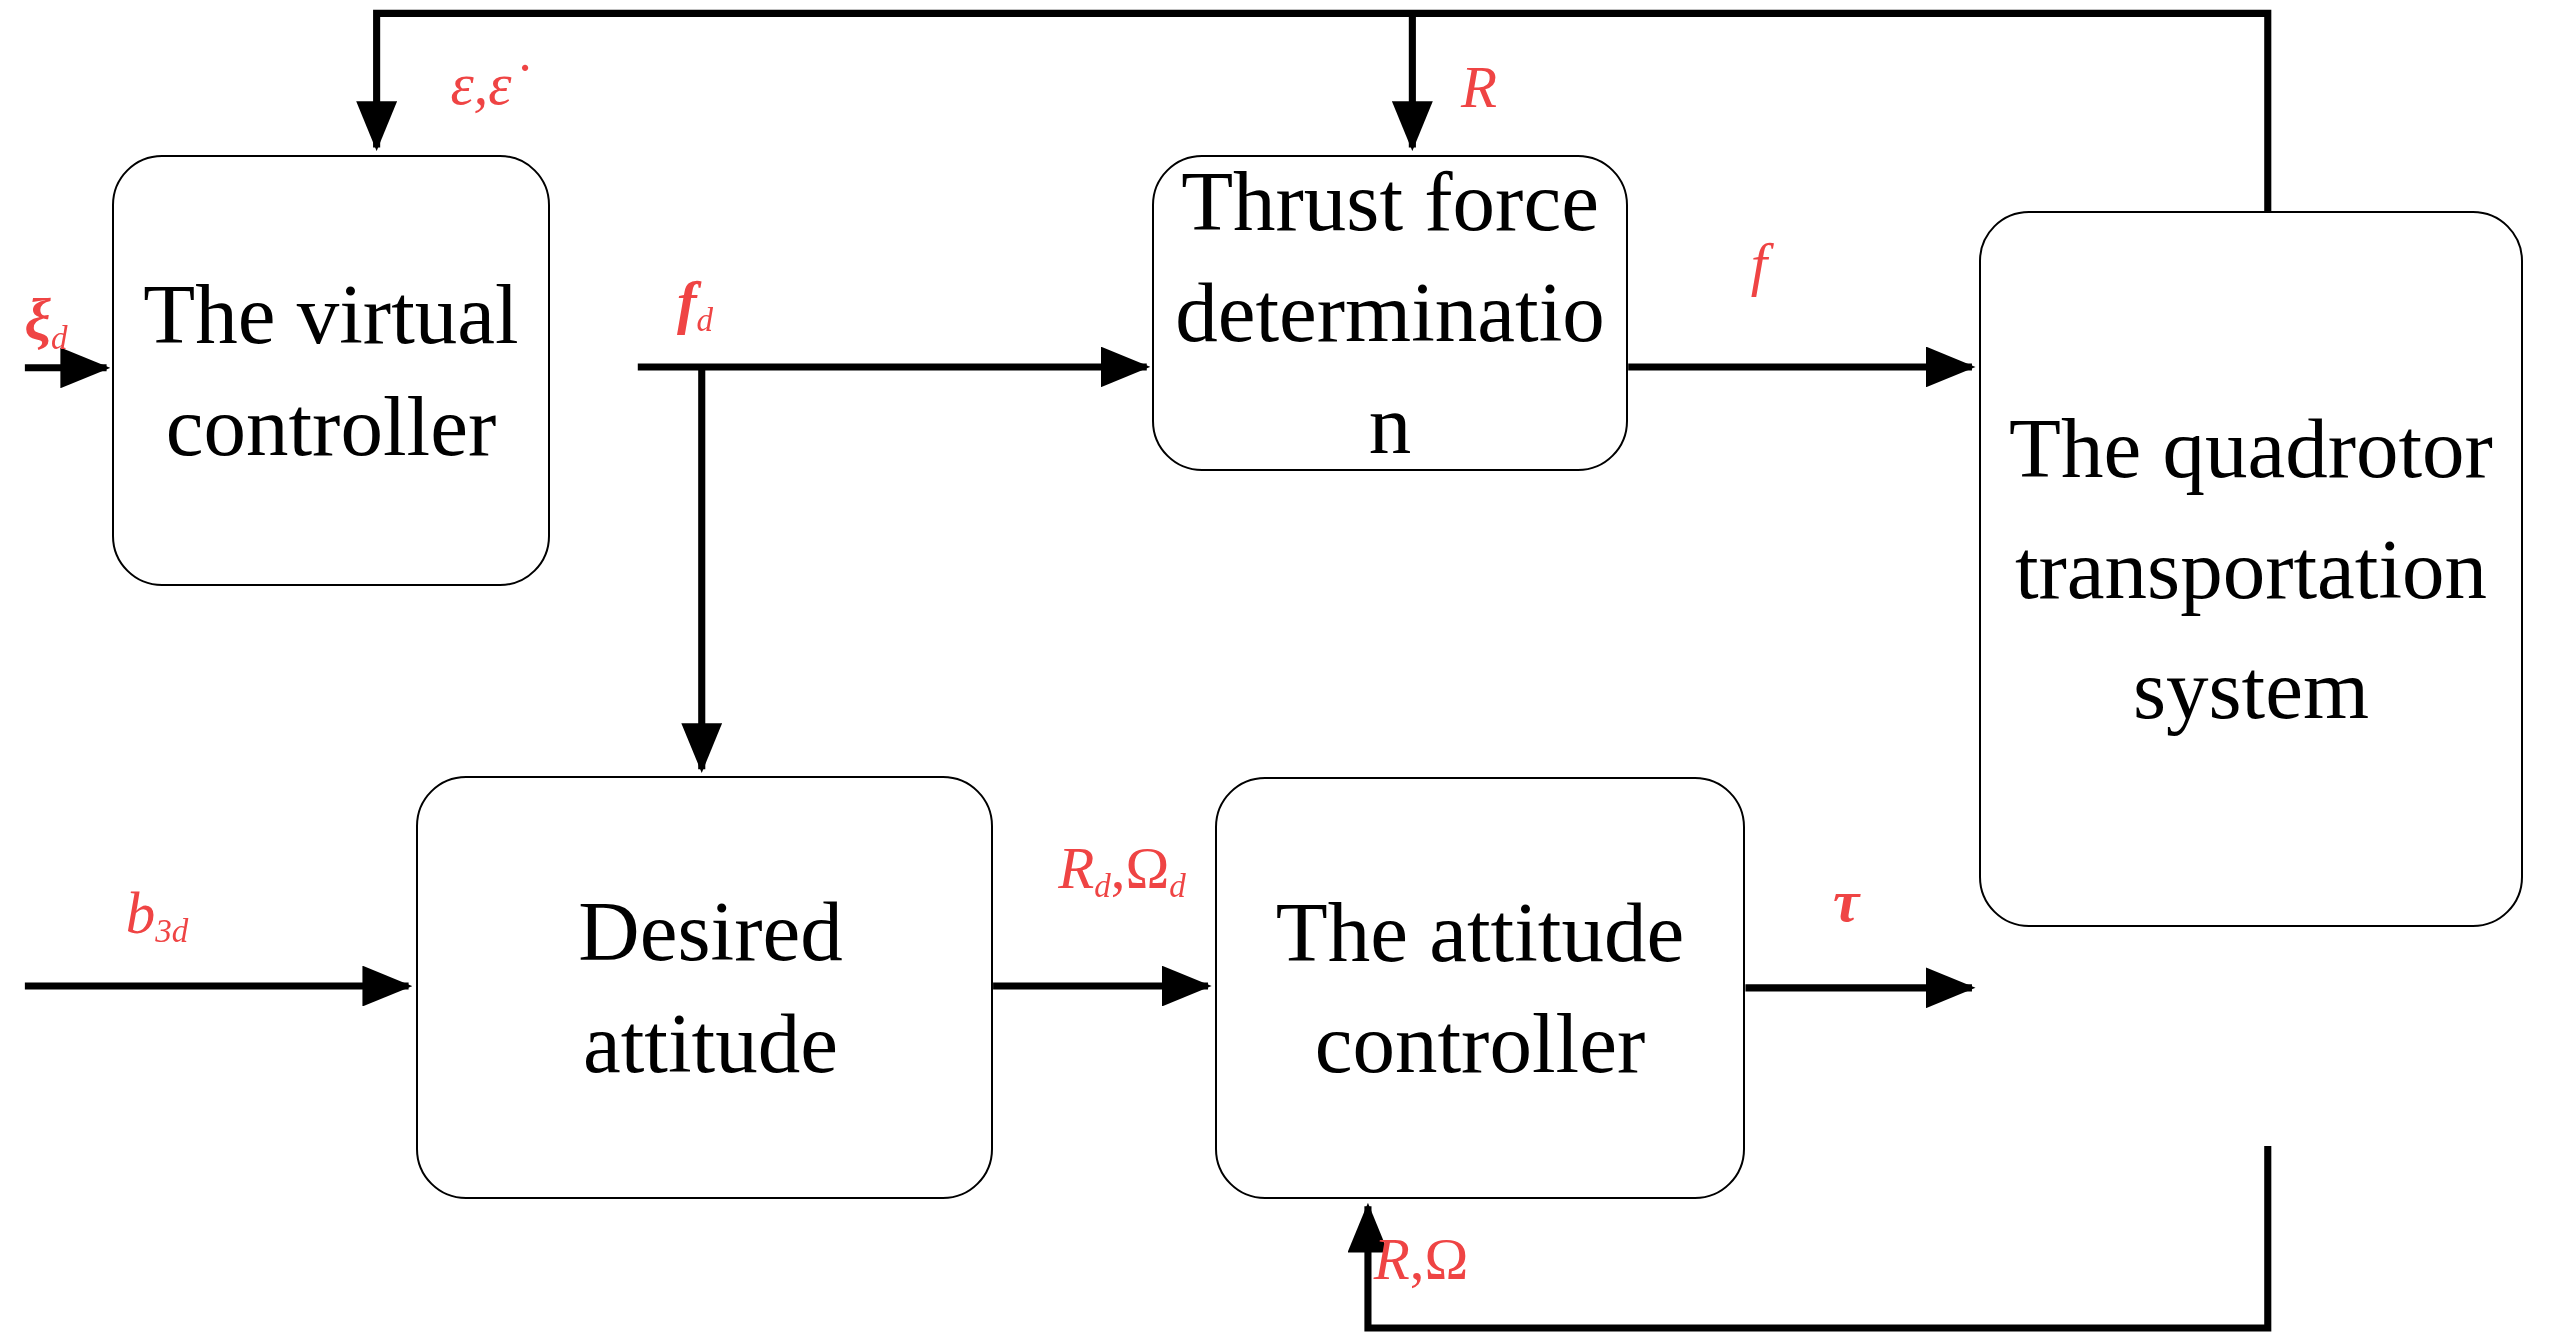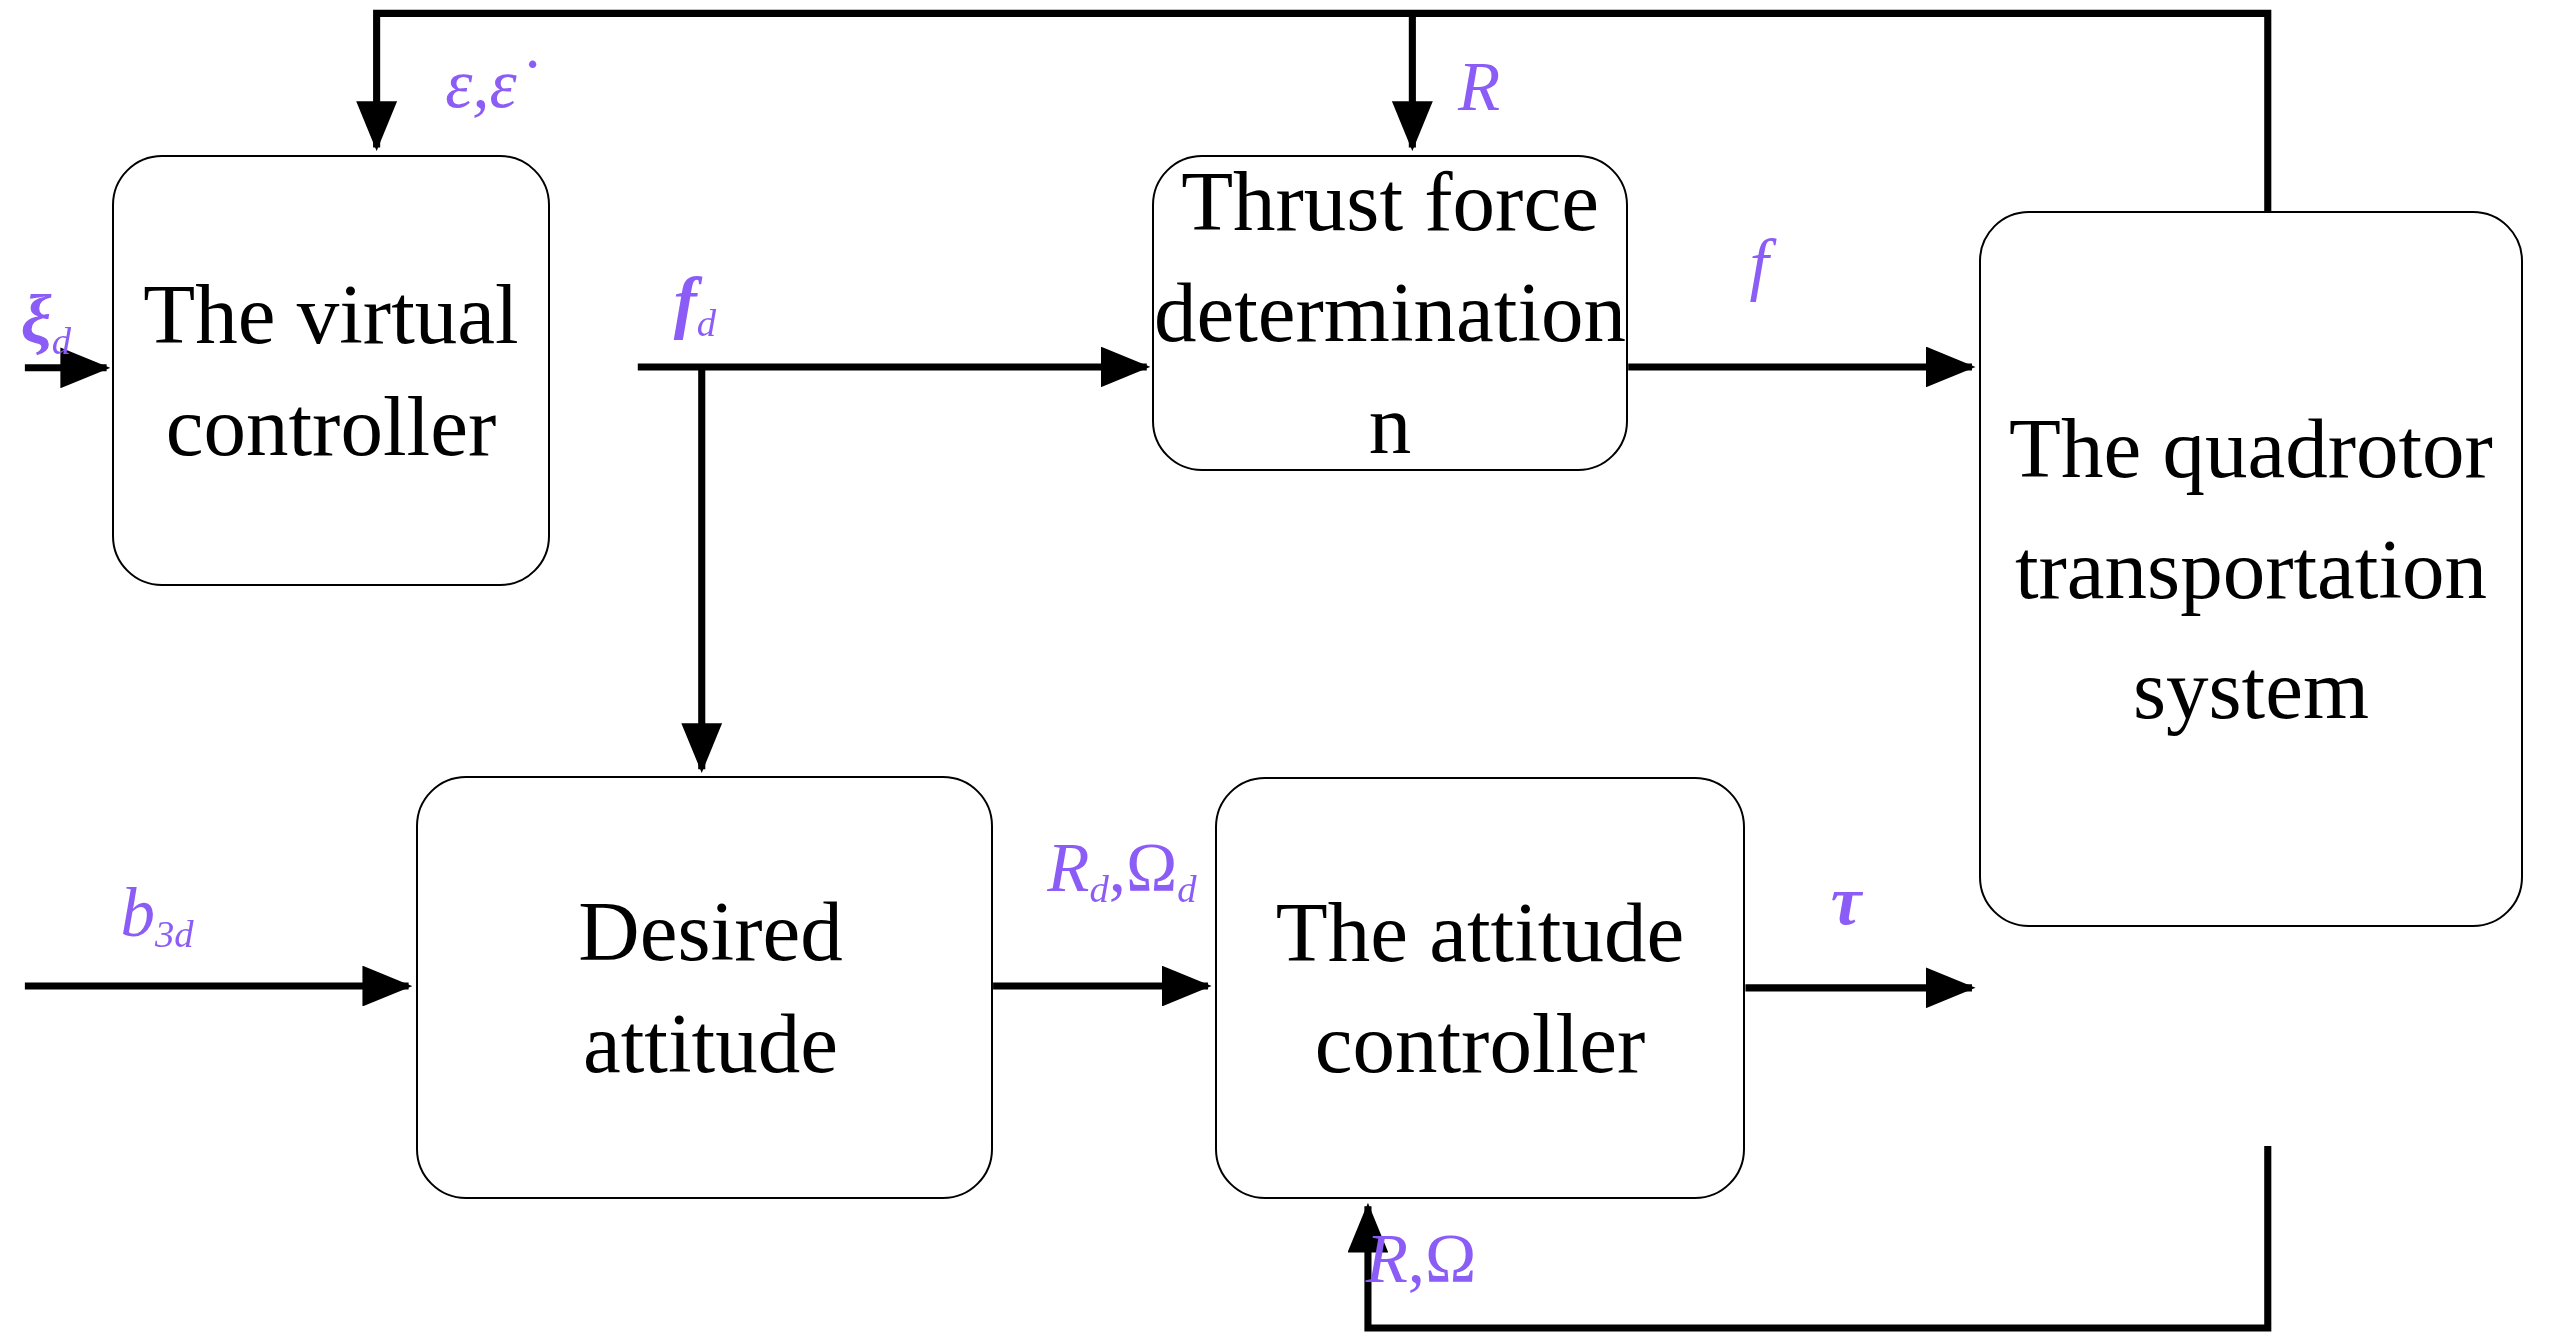--- a/index.html
+++ b/index.html
@@ -26,22 +26,22 @@
   }
   .block .tline{
     font-size:85px;
     line-height:1.31;
     white-space:nowrap;
   }
   #block-quadrotor .tline{line-height:1.42;}
   .mlabel{
     position:absolute;
     transform:translate(-50%,-50%);
-    font-size:69px;
-    color:#8b5cf6;
+    font-size:59px;
+    color:#ef4444;
     white-space:nowrap;
     line-height:1;
   }
   .mi{font-style:italic;}
   .mb{font-style:italic;font-weight:bold;}
   .mn{font-style:normal;}
   .mlabel sub{
     font-size:56%;
     font-style:italic;
     line-height:0;
@@ -72,21 +72,21 @@
     <path d="M2553,1290 L2553,1495 L1540,1495 L1540,1358" fill="none" stroke="#000" stroke-width="8" marker-end="url(#ah)"></path>
   </svg>
 
   <div class="block" id="block-virtual" style="left:112px;top:155px;width:438px;height:431px;">
       <div class="tline">The virtual</div>
       <div class="tline">controller</div>
     </div>
 
   <div class="block" id="block-thrust" style="left:1152px;top:155px;width:476px;height:316px;">
       <div class="tline">Thrust force</div>
-      <div class="tline">determination</div>
+      <div class="tline">determinatio</div>
       <div class="tline">n</div>
     </div>
 
   <div class="block" id="block-quadrotor" style="left:1979px;top:211px;width:544px;height:716px;">
       <div class="tline">The quadrotor</div>
       <div class="tline">transportation</div>
       <div class="tline">system</div>
     </div>
 
   <div class="block" id="block-desired" style="left:416px;top:776px;width:577px;height:423px;padding-left:12px;">

